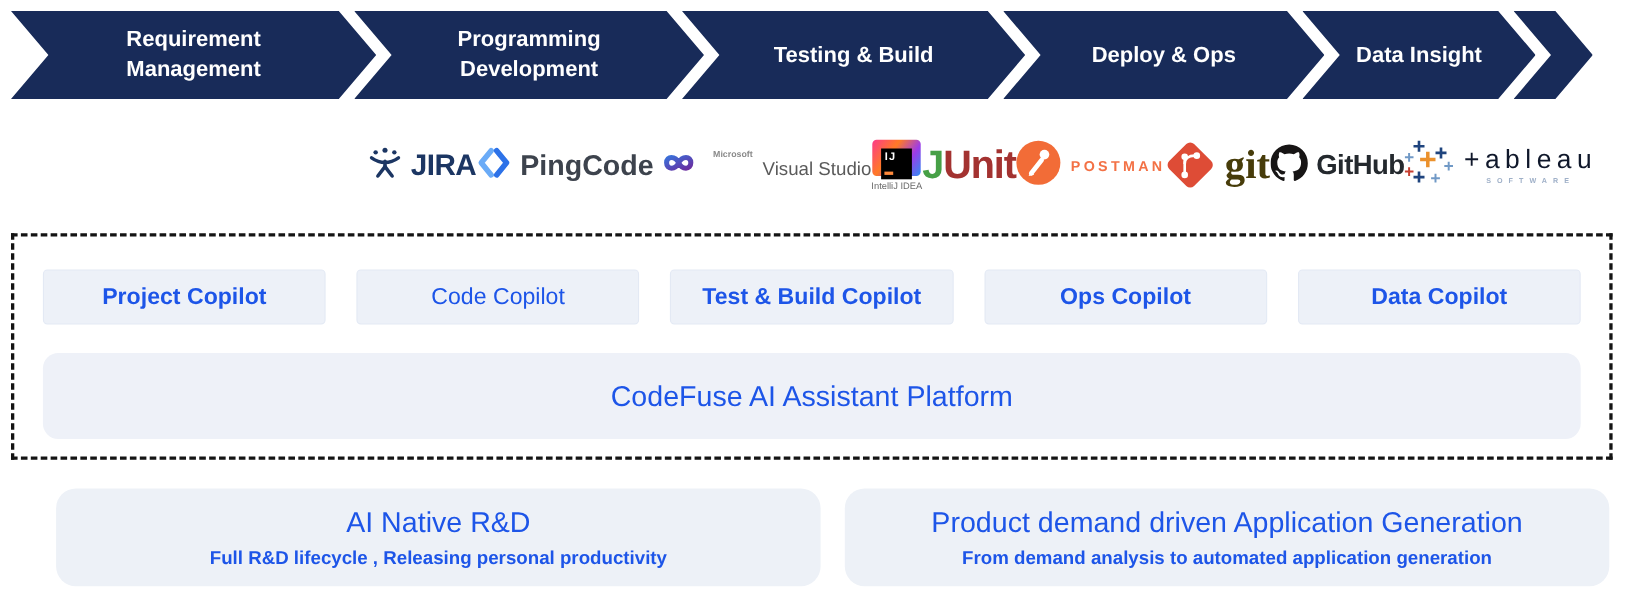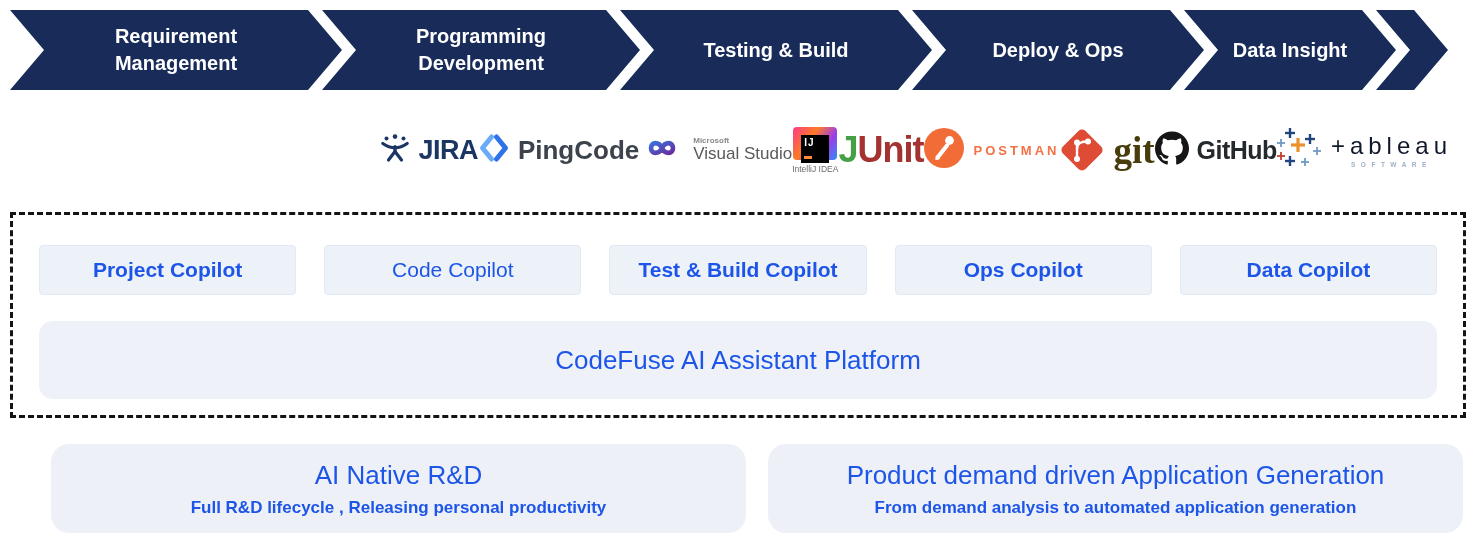--- a/index.html
+++ b/index.html
@@ -28,21 +28,21 @@
   
   .tools { display:flex; align-items:center; justify-content:flex-end;
            margin-top:12px; height:96px; padding:0 26px 0 30px; }
   .tool { display:flex; align-items:center; gap:8px; }
 
   .jira-text { font-size:27px; font-weight:800; color:#1c3663; letter-spacing:-0.5px; }
   .pingcode-text { font-size:26px; font-weight:600; color:#3d434d; }
 
   .vs-textblock { display:flex; flex-direction:column; line-height:1.05; }
   .vs-brand { font-size:8px; color:#8a8a8a; font-weight:600; }
-  .vs-name  { font-size:17px; color:#5a5a5a; font-weight:400; }
+  .vs-name  { font-size:17px; color:#5a5a5a; font-weight:400;margin-left:45px; }
 
   .ij-wrap { display:flex; flex-direction:column; align-items:center; gap:4px; }
   .ij-badge { width:44px; height:33px; position:relative; border-radius:4px;
     background:linear-gradient(125deg,#fc3a8a 0%,#ff7a25 38%,#9d3ce8 70%,#2f8df5 100%); }
   .ij-inner { position:absolute; left:8px; top:8px; width:28px; height:28px; background:#000; }
   .ij-txt { position:absolute; left:3px; top:2px; color:#fff; font-size:10px; font-weight:700; letter-spacing:1px; }
   .ij-dash { position:absolute; left:3px; bottom:4px; width:8px; height:2.5px; background:#ff8a3c; }
   .ij-caption { font-size:8.5px; color:#6b6b6b; }
 
   .junit-text { font-size:36px; font-weight:700; letter-spacing:-1px; }

